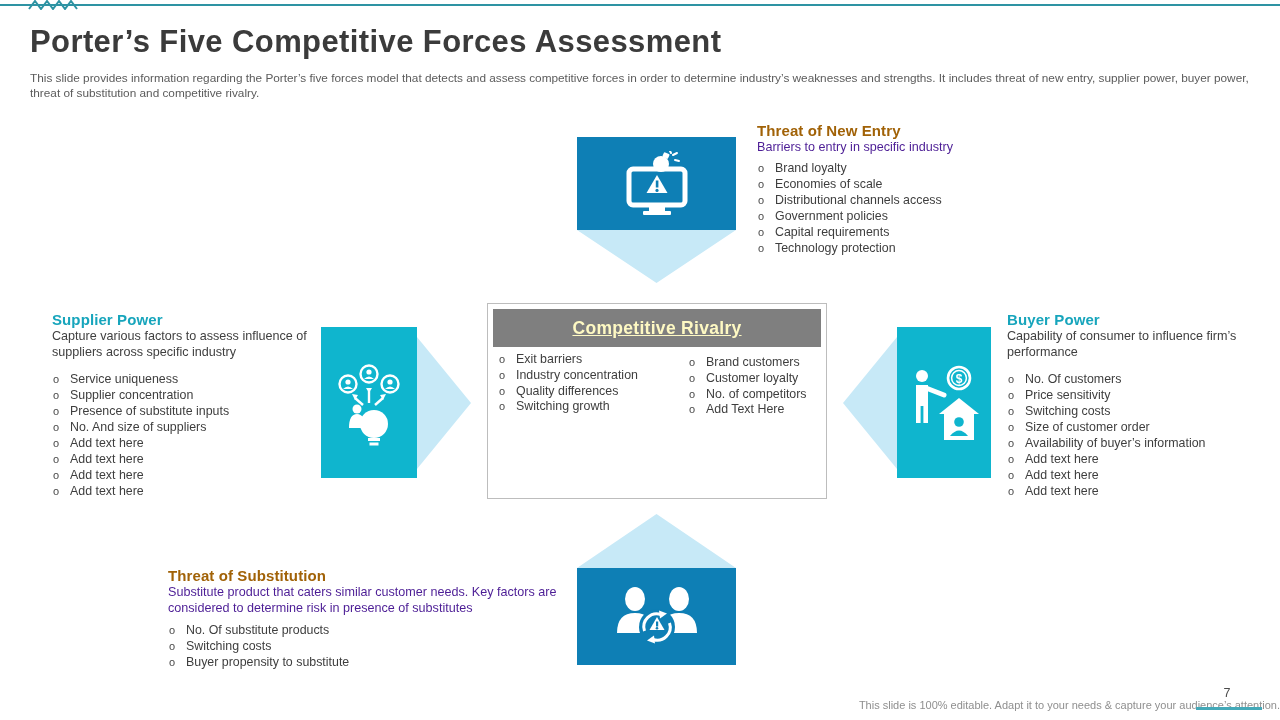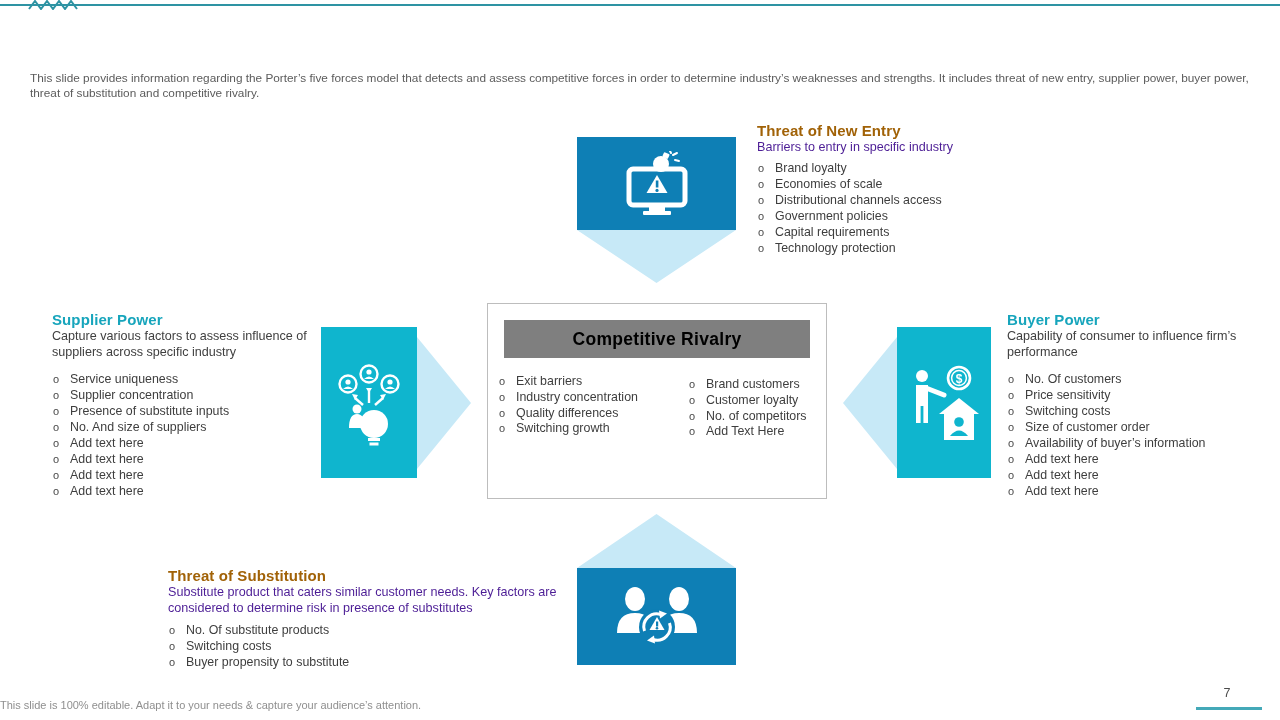--- a/index.html
+++ b/index.html
@@ -44,45 +44,46 @@
 
   .bullets{margin-top:4px;}
   .sp-text .bullets,.bp-text .bullets{margin-top:11px;}
   .ts-text .bullets{margin-top:6px;}
   .bullet-item{display:flex;font-size:12.4px;line-height:16px;color:#3E3E3E;}
   .bullet-marker{flex:0 0 17px;font-size:11px;padding-left:1px;color:#4A4A4A;}
   .bullet-text{flex:1;}
 
   .center-box{position:absolute;left:487px;top:303px;width:340px;height:196px;background:#fff;
               border:1px solid #BDBDBD;box-sizing:border-box;}
-  .center-header{margin:16px;height:38px;background:#7F7F7F;color:#000000;font-size:17.5px;
-                 font-weight:bold;text-align:center;line-height:38px;letter-spacing:.3px;}
+  .center-header{margin:5px;height:38px;background:#7F7F7F;color:#fef9c3;font-size:17.5px;
+                 font-weight:bold;text-align:center;line-height:38px;letter-spacing:.3px;text-decoration:underline;}
   .center-desc{margin:6px 14px 2px;text-align:center;font-size:12.4px;line-height:16.5px;color:#3F3F3F;}
   .center-cols{display:flex;margin:5px 0 0 10px;}
   .col-left{width:150px;margin-right:40px;}
   .col-right{flex:1;padding-top:3px;}
   .center-cols .bullets{margin-top:0;}
   .center-cols .bullet-item{line-height:15.8px;}
 
-  .footer{position:absolute;left:0;top:699px;width:100%;text-align:left;
+  .footer{position:absolute;left:0;top:699px;width:100%;text-align:right;
           font-size:11px;color:#8F8F8F;}
   .page-num{position:absolute;left:1197px;top:686px;width:60px;text-align:center;
             font-size:12.5px;color:#4A4A4A;}
   .page-line{position:absolute;left:1196px;top:707px;width:66px;height:3px;background:#44A9B8;}
 </style>
 </head>
 <body>
 
 <div class="slide">
 
   <div class="top-line"></div>
   <svg class="logo-mark" width="54" height="10" viewBox="0 0 54 10">
     <path d="M2 9 L8 1 L14 9 L20 1 L26 9 L32 1 L38 9 L44 1 L50 9" fill="none" stroke="#2E93A3" stroke-width="2"></path>
   </svg>
 
+  <h1 class="title">Porter’s Five Competitive Forces Assessment</h1>
   <p class="subtitle">This slide provides information regarding the Porter’s five forces model that detects and assess competitive forces in order to determine industry’s weaknesses and strengths. It includes threat of new entry, supplier power, buyer power, threat of substitution and competitive rivalry.</p>
 
   <div class="icon-box box-dark top-box">
     <svg width="76" height="66" viewBox="0 0 76 66">
       <circle cx="42" cy="13" r="8" fill="#fff"></circle>
       <rect x="44" y="2" width="6" height="5" rx="1" fill="#fff" transform="rotate(25 47 4.5)"></rect>
       <g stroke="#fff" stroke-width="2" stroke-linecap="round">
         <path d="M54 4 l4 -2"></path>
           <path d="M56 9 l4 1"></path>
           <path d="M51 0 l1 2"></path>

